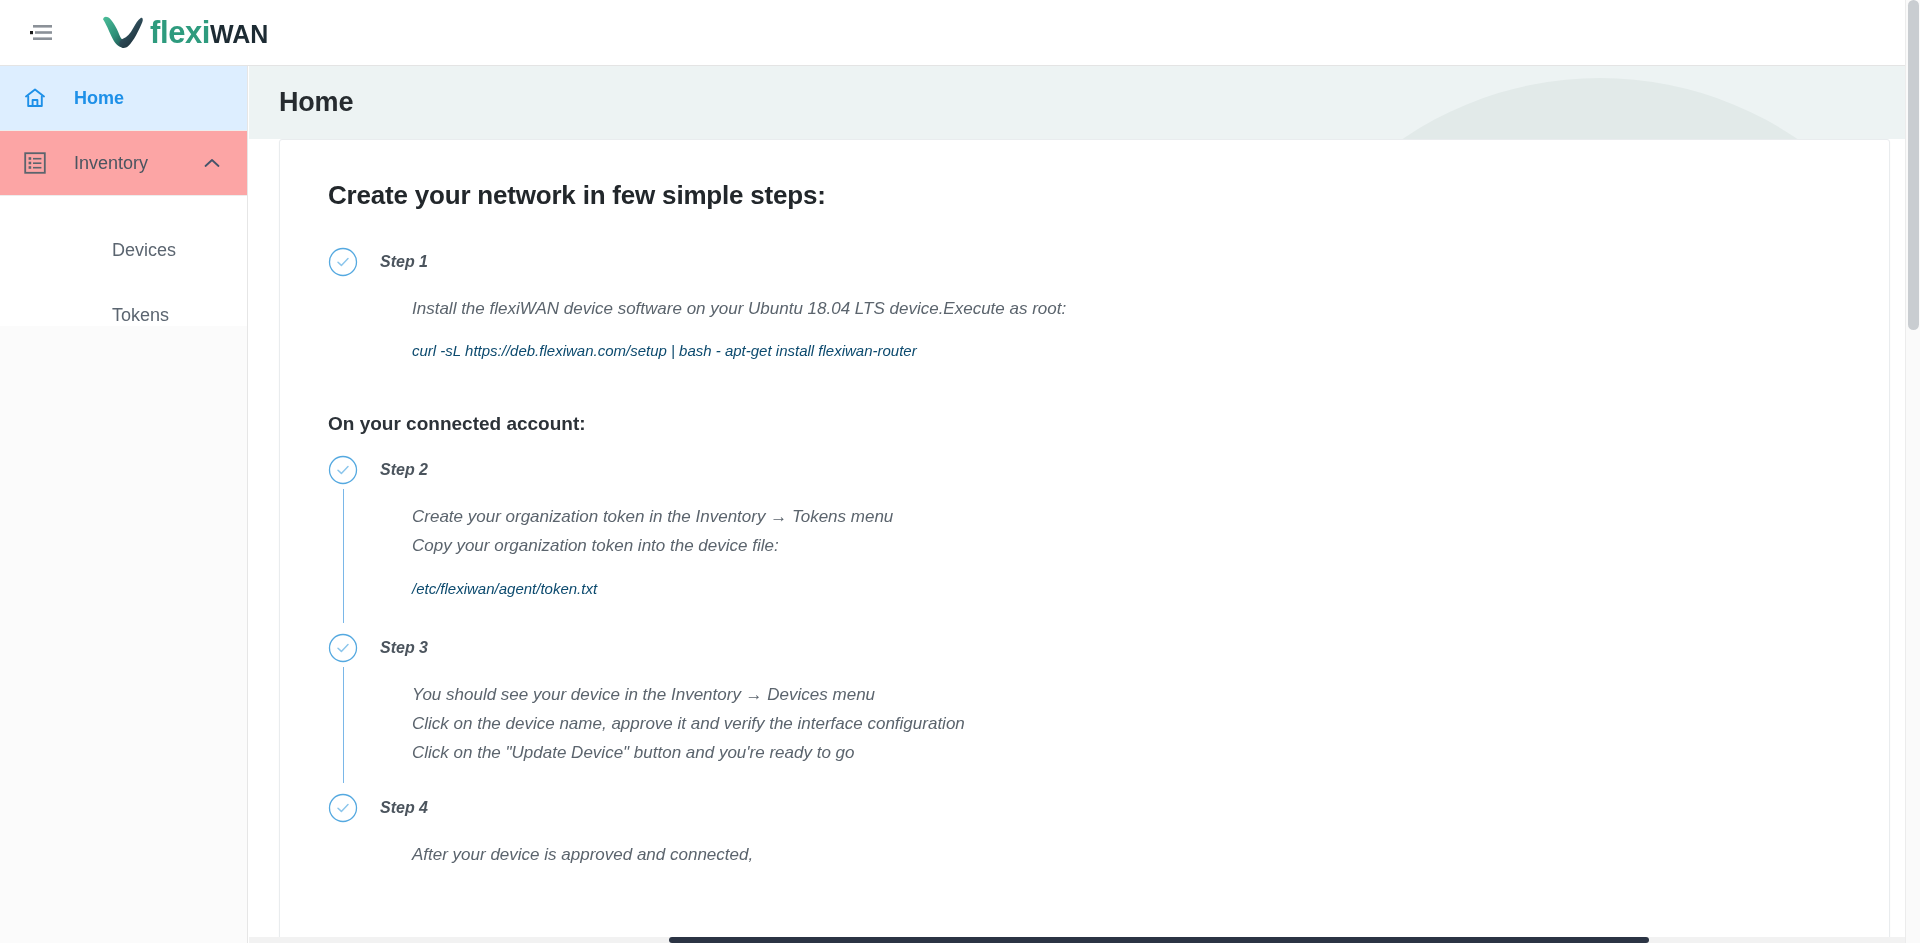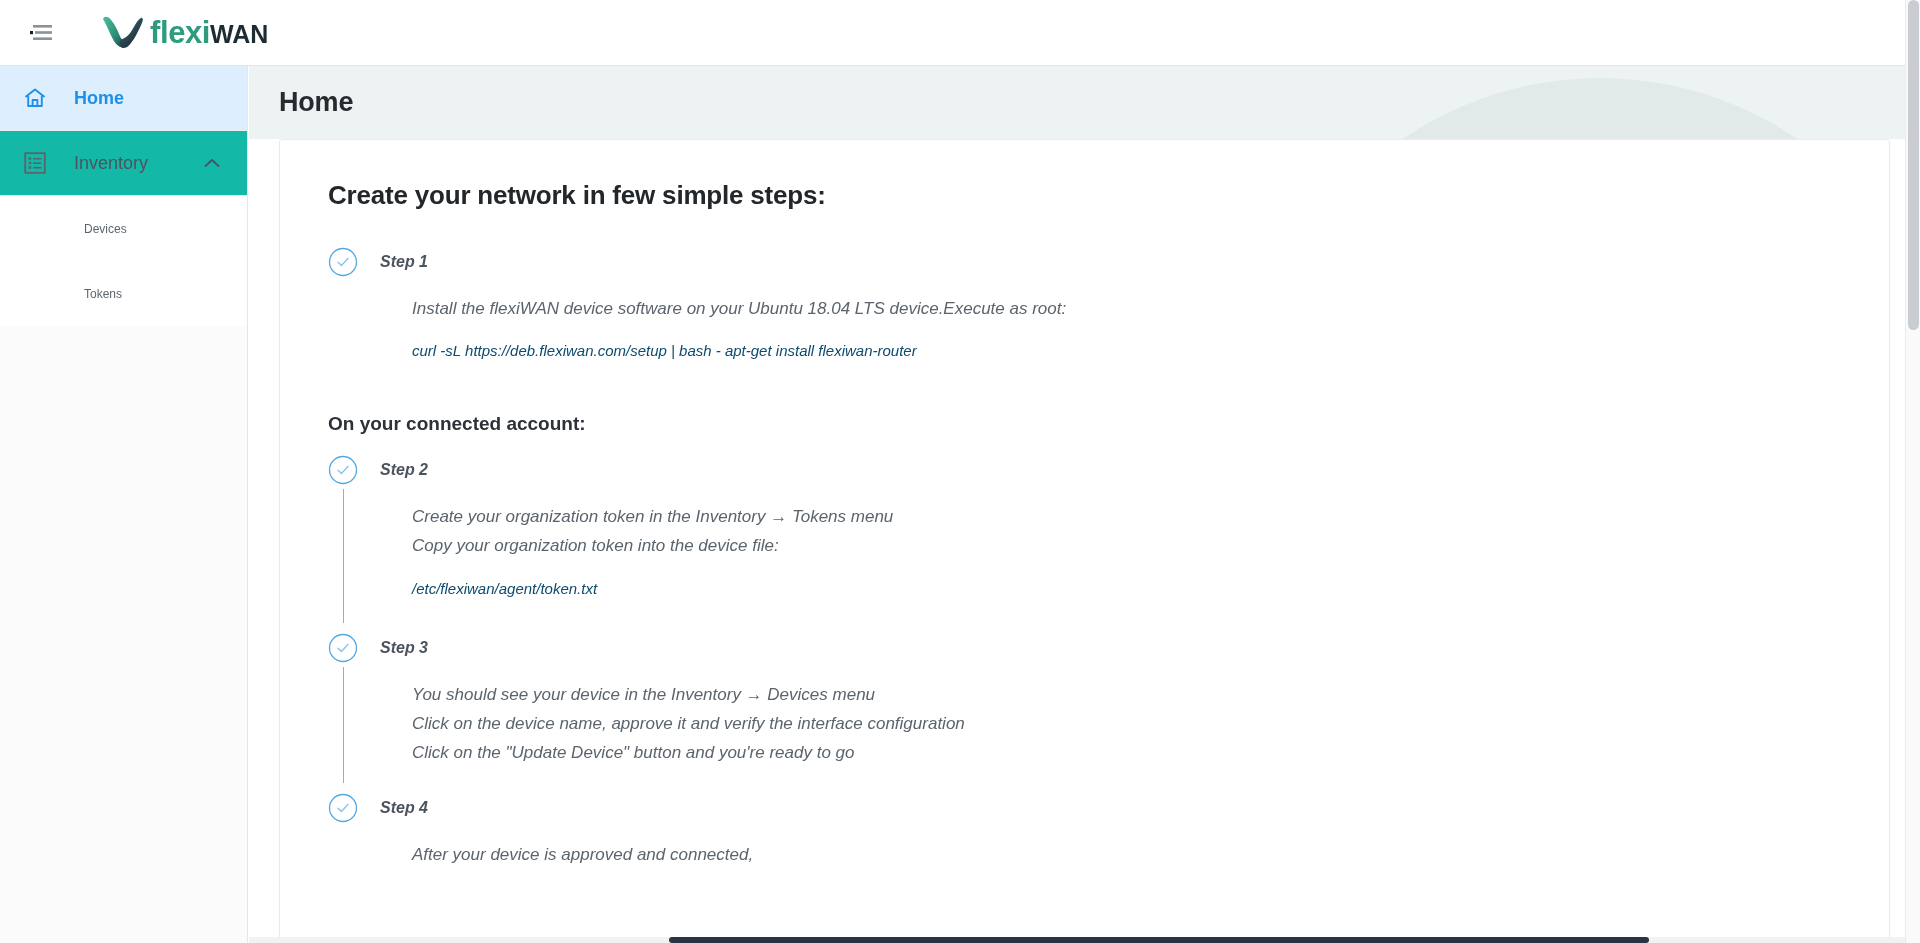--- a/index.html
+++ b/index.html
@@ -66,21 +66,21 @@
   }
 
   .nav-item {
     height: 65px;
     display: flex;
     align-items: center;
     padding-left: 20px;
     cursor: pointer;
     border-bottom: 1px solid #ededed;
     position: relative;
-    background: #14b8a6;
+    background: #fca5a5;
   }
   .nav-item.active {
     background: #ddeeff;
   }
   .nav-icon {
     width: 30px; height: 30px;
     display: flex; align-items: center; justify-content: center;
     flex: 0 0 30px;
   }
   .nav-label {
@@ -97,23 +97,23 @@
     right: 26px;
     top: 50%;
     transform: translateY(-50%);
     width: 18px; height: 18px;
     display:flex; align-items:center; justify-content:center;
   }
 
   .sub-item {
     height: 65px;
     display: flex;
-    align-items: center;
-    padding-left: 84px;
-    font-size: 12px;
+    align-items: flex-end;
+    padding-left: 112px;
+    font-size: 18px;
     color: #5b6570;
     cursor: pointer;
     background: #ffffff;
   }
 
   
   .content {
     position: absolute;
     top: 66px; left: 249px;
     width: 1671px;

